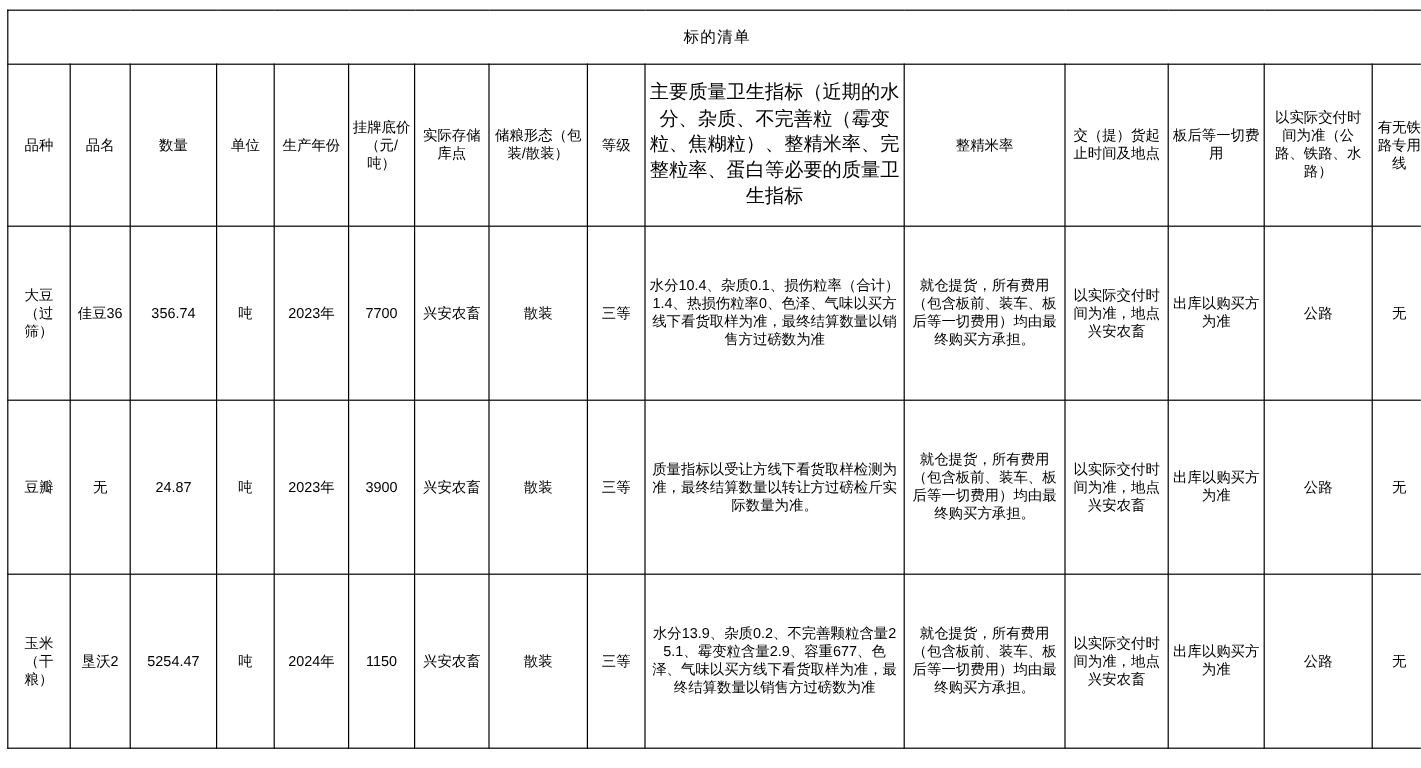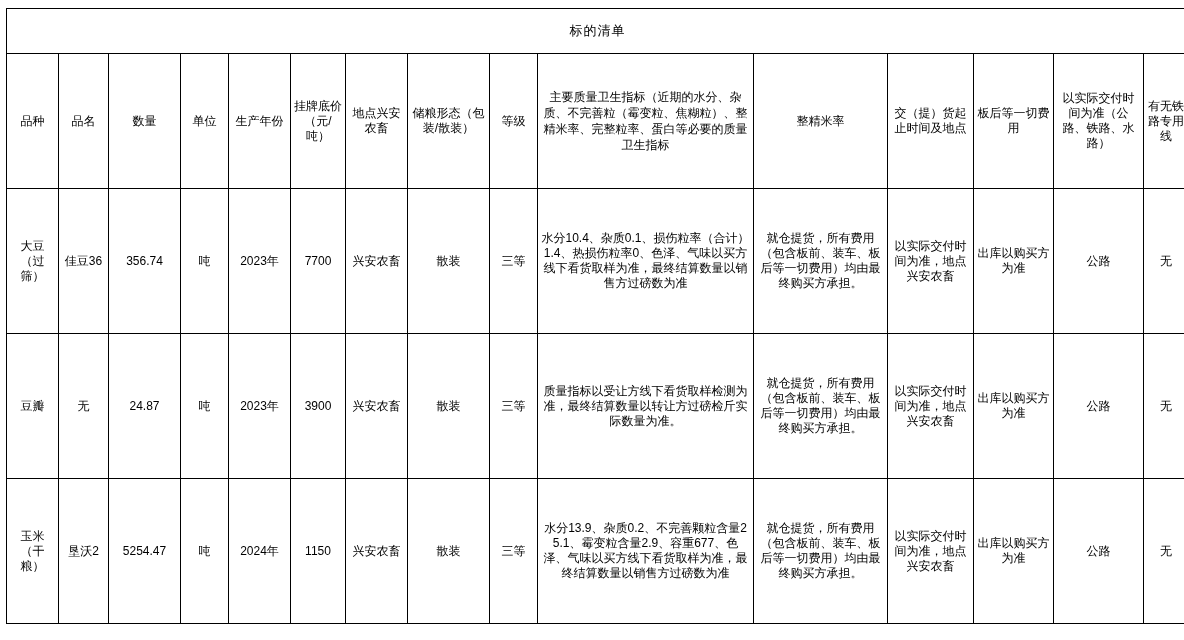--- a/index.html
+++ b/index.html
@@ -39,21 +39,21 @@
     font-size: 13px;
     font-weight: bold;
     letter-spacing: 1px;
   }
   .head-cell {
     height: 130px;
     font-size: 12px;
     font-weight: bold;
   }
   .head-cell.wide {
-    font-size: 12px;
+    font-size: 16px;
     line-height: 1.35;
   }
   .body-row td {
     height: 140px;
     font-size: 12px;
   }
   .desc {
     text-align: left;
     line-height: 1.45;
     padding: 4px 6px;
@@ -104,21 +104,21 @@
       <tr>
         <td class="title-cell" colspan="15">标的清单</td>
       </tr>
       <tr>
         <td class="head-cell">品种</td>
         <td class="head-cell">品名</td>
         <td class="head-cell">数量</td>
         <td class="head-cell">单位</td>
         <td class="head-cell">生产年份</td>
         <td class="head-cell">挂牌底价（元/吨）</td>
-        <td class="head-cell">地点兴安农畜</td>
+        <td class="head-cell">实际存储库点</td>
         <td class="head-cell">储粮形态（包装/散装）</td>
         <td class="head-cell">等级</td>
         <td class="head-cell wide">主要质量卫生指标（近期的水分、杂质、不完善粒（霉变粒、焦糊粒）、整精米率、完整粒率、蛋白等必要的质量卫生指标</td>
         <td class="head-cell">整精米率</td>
         <td class="head-cell">交（提）货起止时间及地点</td>
         <td class="head-cell">板后等一切费用</td>
         <td class="head-cell">以实际交付时间为准（公路、铁路、水路）</td>
         <td class="head-cell">有无铁路专用线</td>
       </tr>
 

